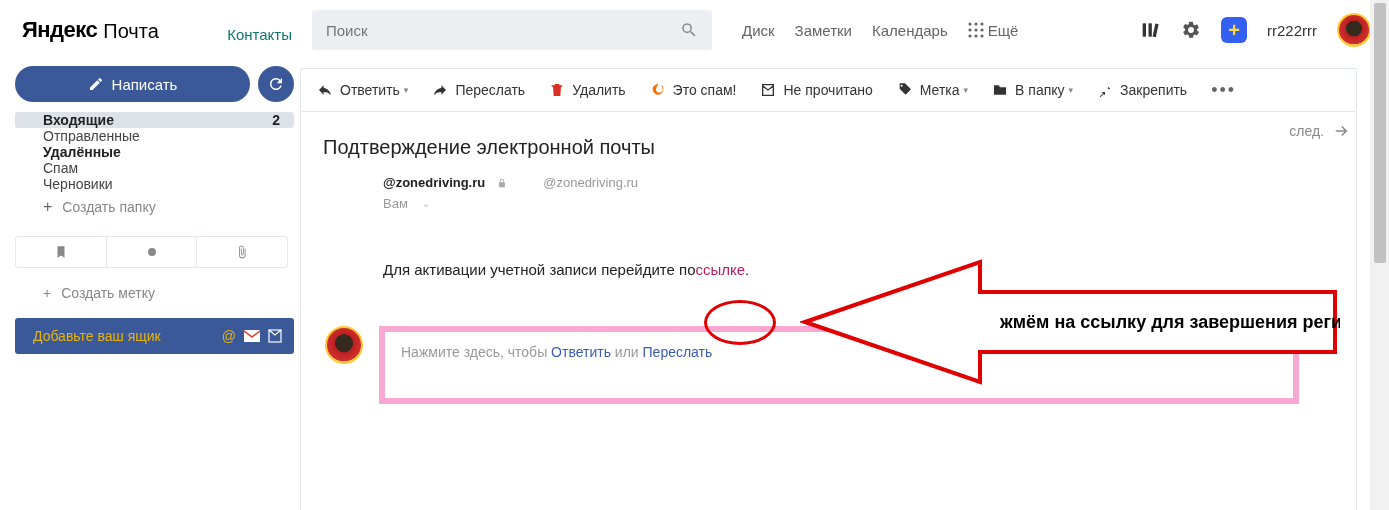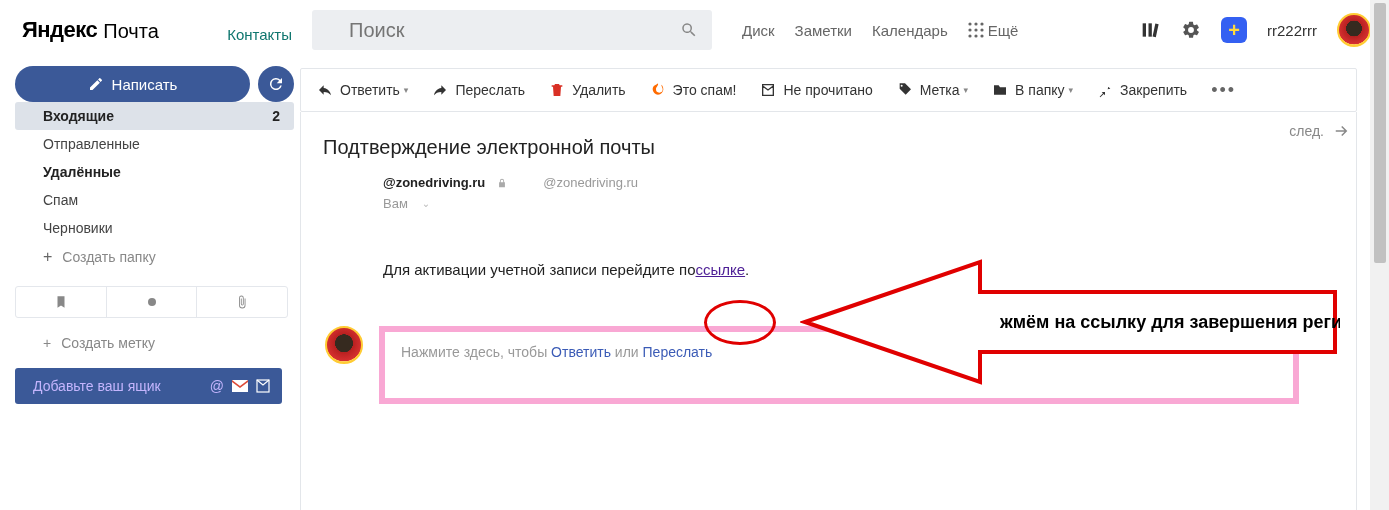--- a/index.html
+++ b/index.html
@@ -7,57 +7,57 @@
     .scrollbar-outer { position:absolute; right:0; top:0; width:19px; height:510px; background:#f1f1f1; }
     .scrollbar-thumb { position:absolute; right:3px; top:3px; width:12px; height:260px; background:#c1c1c1; border-radius:2px; }
 
     .topbar { display:flex; align-items:center; height:60px; padding:0 12px; }
     .logo-block { display:flex; align-items:flex-end; margin-left:10px; width:290px; }
     .logo-yandex { font-size:22px; font-weight:700; letter-spacing:-0.5px; }
     .logo-mail { font-size:20px; font-weight:400; margin-left:6px; }
     .contacts { font-size:15px; color:#0f766e; margin-right:20px; cursor:pointer; }
 
     .search-wrap { flex:0 0 400px; height:40px; background:#eceef1; border-radius:3px; display:flex; align-items:center; padding:0 14px; margin-right:20px; }
-    .search-input { flex:1; border:none; background:transparent; font-size:20px; color:#666; outline:none;margin-left:23px; }
+    .search-input { flex:1; border:none; background:transparent; font-size:15px; color:#666; outline:none; }
     .search-icon-svg { width:18px; height:18px; fill:#888; }
 
     .topnav { display:flex; align-items:center; gap:20px; font-size:15px; color:#666; margin-left:10px; }
     .topnav-item { cursor:pointer; display:flex; align-items:center; gap:4px; }
     .grid-icon-svg { width:16px; height:16px; }
 
     .right-icons { display:flex; align-items:center; gap:20px; margin-left:auto; margin-right:6px; }
     .books-icon { width:20px; height:18px; }
     .gear-icon-svg { width:20px; height:20px; fill:#555; }
     .plus-badge { width:26px; height:26px; background:#3460f2; border-radius:6px; display:flex; align-items:center; justify-content:center; color:#ffd93d; font-size:20px; font-weight:700; }
     .username { font-size:15px; color:#333; }
     .avatar { width:34px; height:34px; border-radius:50%; background:radial-gradient(circle at 50% 45%, #362a1f 35%, #b82020 36%, #d63030 70%, #ffd060 72%); border:2px solid #ffcc33; }
 
     .layout { display:flex; height:450px; }
     .sidebar { width:300px; padding:6px 6px 0 15px; }
 
-    .compose-row { display:flex; gap:8px; }
+    .compose-row { display:flex; gap:8px; margin-bottom:10px; }
     .compose-btn { flex:1; height:36px; background:#3b5998; border:none; border-radius:18px; color:#fff; font-size:15px; display:flex; align-items:center; justify-content:center; gap:8px; cursor:pointer; }
     .compose-btn svg { width:16px; height:16px; fill:#fff; }
     .refresh-btn { width:36px; height:36px; background:#3b5998; border:none; border-radius:50%; display:flex; align-items:center; justify-content:center; cursor:pointer; }
     .refresh-btn svg { width:18px; height:18px; fill:#fff; }
 
     .folder-list { margin-bottom:14px; }
-    .folder { height:28px; display:flex; align-items:center; padding:0 14px 0 28px; font-size:14px; color:#444; cursor:pointer; border-radius:3px; }
+    .folder { height:16px; display:flex; align-items:center; padding:0 14px 0 28px; font-size:14px; color:#444; cursor:pointer; border-radius:3px; }
     .folder.active { background:#dde2e9; font-weight:700; color:#222; }
     .folder-count { margin-left:auto; font-weight:700; }
     .folder.deleted { font-weight:700; color:#222; }
     .create-folder { height:30px; display:flex; align-items:center; padding-left:28px; font-size:14px; color:#888; cursor:pointer; gap:10px; }
     .create-folder .plus { font-size:16px; color:#666; }
 
     .three-btns { display:flex; height:32px; border:1px solid #e4e7ec; border-radius:3px; margin-bottom:10px; margin-right:6px; }
     .three-btns > div { flex:1; display:flex; align-items:center; justify-content:center; cursor:pointer; color:#777; }
     .three-btns > div + div { border-left:1px solid #e4e7ec; }
 
     .create-label { height:30px; display:flex; align-items:center; padding-left:28px; font-size:14px; color:#888; cursor:pointer; gap:10px; margin-bottom:10px; }
-    .add-mailbox { height:36px; background:#3b5998; border-radius:3px; display:flex; align-items:center; padding:0 12px 0 18px; color:#c4b5fd; font-size:14px; cursor:pointer; margin-right:12px; }
+    .add-mailbox { height:36px; background:#3b5998; border-radius:3px; display:flex; align-items:center; padding:0 12px 0 18px; color:#eab308; font-size:14px; cursor:pointer; margin-right:0; }
     .add-mailbox-icons { margin-left:auto; display:flex; gap:8px; align-items:center; }
 
     .content { flex:1; padding:8px 0 0 0; margin-right:32px; }
     .toolbar { height:44px; border:1px solid #e3e6ea; display:flex; align-items:center; gap:24px; padding:0 16px; border-radius:2px; }
     .tb-item { display:flex; align-items:center; gap:7px; font-size:14px; color:#333; cursor:pointer; }
     .tb-icon { width:16px; height:16px; display:flex; align-items:center; justify-content:center; }
     .tb-more { font-size:18px; color:#666; letter-spacing:2px; cursor:pointer; }
     .chev-down { font-size:9px; color:#888; margin-left:-3px; }
 
     .msg-panel { border:1px solid #e3e6ea; border-top:none; padding:24px 22px; position:relative; height:400px; }
@@ -65,21 +65,21 @@
     .next-nav svg { width:18px; height:18px; stroke:#888; fill:none; stroke-width:2; }
     .subject { font-size:20px; color:#222; margin-bottom:16px; }
     .sender-row { display:flex; align-items:center; gap:12px; font-size:13px; padding-left:60px; }
     .sender-from { font-weight:700; color:#222; }
     .lock-icon-svg { width:10px; height:12px; fill:#aaa; }
     .sender-email { color:#999; margin-left:24px; font-size:13px; }
     .to-row { padding-left:60px; font-size:13px; color:#999; margin-top:6px; display:flex; align-items:center; gap:14px; }
     .to-chev { font-size:10px; color:#bbb; }
 
     .body-row { margin-top:50px; padding-left:60px; font-size:15px; color:#222; display:flex; align-items:center; }
-    .activation-link { color:#4c1d95; text-decoration:underline; cursor:pointer; }
+    .activation-link { color:#be185d; cursor:pointer; }
 
     .reply-row { margin-top:48px; display:flex; gap:16px; padding-left:2px; }
     .small-avatar { width:38px; height:38px; border-radius:50%; background:radial-gradient(circle at 50% 45%, #362a1f 35%, #b82020 36%, #d63030 70%, #ffd060 72%); border:2px solid #ffcc33; flex-shrink:0; }
     .reply-box { flex:1; height:78px; border:6px solid #f9a8d4; padding:12px 16px; font-size:14px; color:#999; cursor:text; max-width:920px; }
     .reply-box .lnk { color:#3b5bb6; }
 
     .annotation { position:absolute; left:700px; top:252px; width:650px; height:150px; pointer-events:none; }
     .ellipse { position:absolute; left:4px; top:48px; width:72px; height:45px; border:3px solid #e00000; border-radius:50%; }
     .arrow-box { position:absolute; left:100px; top:0; width:540px; height:140px; }
   </style>

